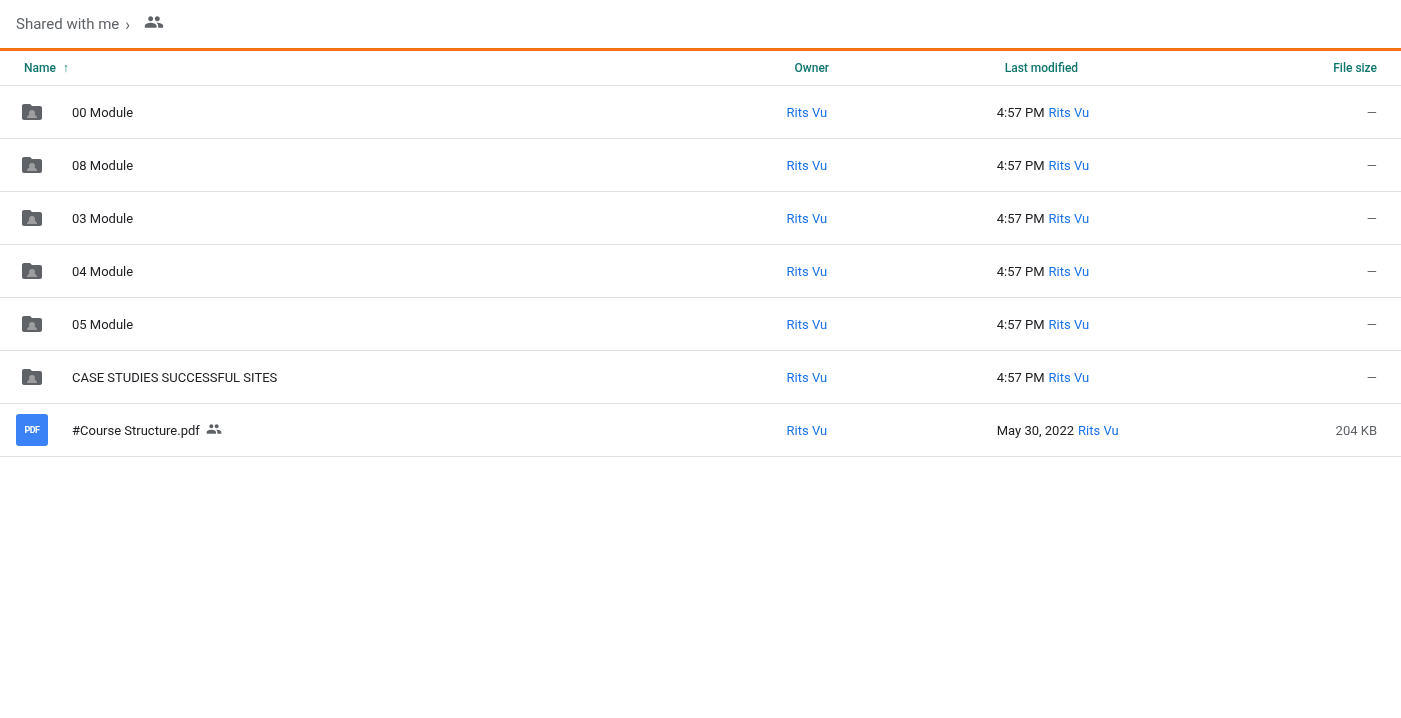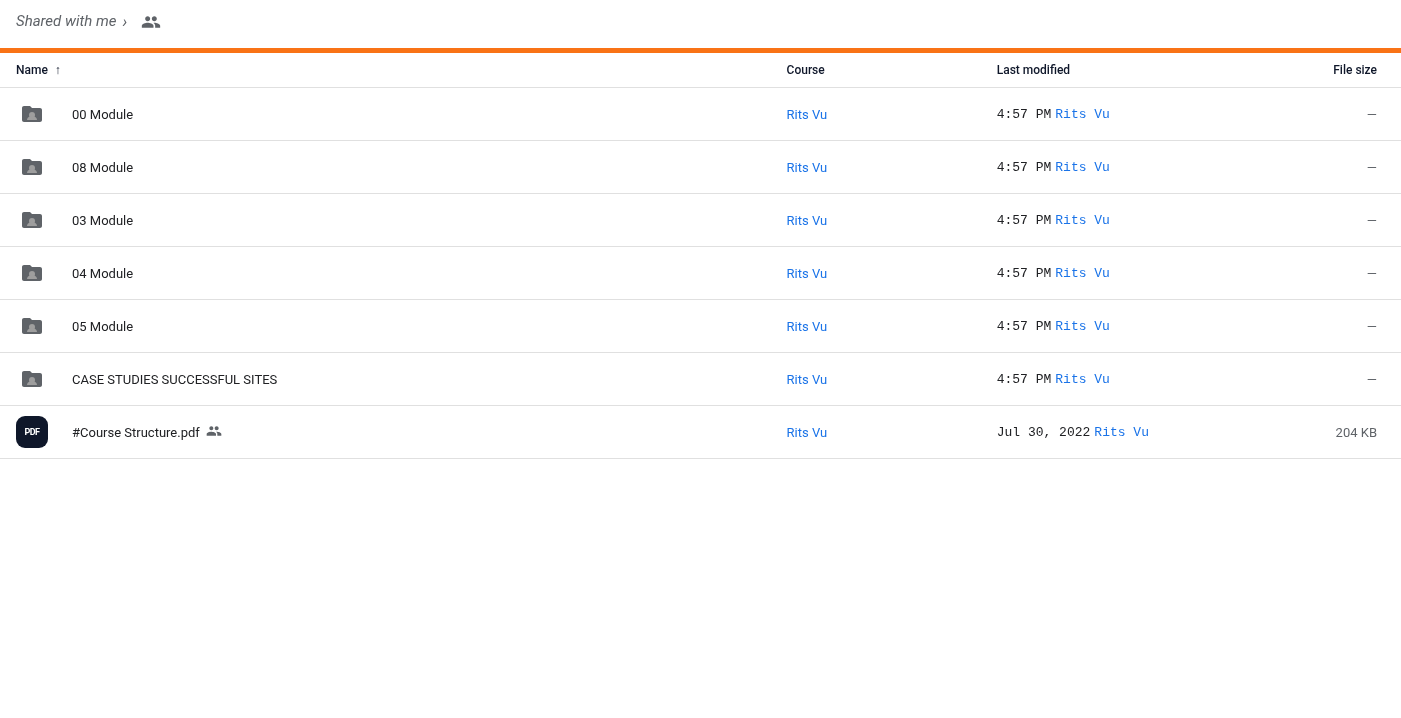--- a/index.html
+++ b/index.html
@@ -11,24 +11,24 @@
     body {
       font-family: 'Google Sans', Roboto, Arial, sans-serif;
       background: #fff;
       color: #202124;
       font-size: 14px;
     }
 
     
     .breadcrumb {
       display: flex;
+      align-items: center;
       padding: 12px 16px;
-      border-bottom: 5px solid #f97316;
+      border-bottom: 3px solid #f97316;
       gap: 6px;
-      font-style: italic;
     }
 
     .breadcrumb-shared {
       color: #5f6368;
       font-size: 15px;
       cursor: pointer;
     }
 
     .breadcrumb-chevron {
       color: #5f6368;
@@ -61,25 +61,25 @@
     .file-table {
       width: 100%;
       border-collapse: collapse;
     }
 
     .file-table thead tr {
       border-bottom: 1px solid #e0e0e0;
     }
 
     .file-table th {
-      padding: 10px 16px;
+      padding: 10px 24px;
       text-align: left;
       font-size: 12px;
       font-weight: 500;
-      color: #0f172a;
+      color: #0f766e;
       white-space: nowrap;
     }
 
     .file-table th.name-col {
       width: 55%;
     }
 
     .file-table th.owner-col {
       width: 15%;
     }
@@ -133,22 +133,22 @@
     }
 
     .folder-icon svg {
       width: 24px;
       height: 24px;
     }
 
     .pdf-icon {
       width: 32px;
       height: 32px;
-      background: #0f172a;
-      border-radius: 9px;
+      background: #3b82f6;
+      border-radius: 3px;
       display: flex;
       align-items: center;
       justify-content: center;
       flex-shrink: 0;
     }
 
     .pdf-icon-text {
       color: white;
       font-size: 9px;
       font-weight: 700;
@@ -163,21 +163,20 @@
 
     .owner-link {
       color: #1a73e8;
       text-decoration: none;
     }
 
     .modified-cell {
       display: flex;
       align-items: center;
       gap: 4px;
-      font-family: Liberation Mono, monospace;
     }
 
     .modified-time {
       color: #202124;
     }
 
     .modified-owner {
       color: #1a73e8;
     }
 
@@ -201,21 +200,21 @@
 </div>
 
 <table class="file-table">
   <thead>
     <tr>
       <th class="name-col">
         <span>Name</span>
         <span class="sort-icon">↑</span>
       </th>
       <th class="owner-col">
-        <span>Course</span>
+        <span>Owner</span>
       </th>
       <th class="modified-col">
         <span>Last modified</span>
       </th>
       <th class="size-col">
         <span>File size</span>
       </th>
     </tr>
   </thead>
   <tbody id="file-table-body">
@@ -374,20 +373,20 @@
               <span class="people-small-icon">
         <svg width="16" height="16" viewBox="0 0 24 24" fill="none" xmlns="http://www.w3.org/2000/svg">
           <path d="M16 11c1.66 0 2.99-1.34 2.99-3S17.66 5 16 5c-1.66 0-3 1.34-3 3s1.34 3 3 3zm-8 0c1.66 0 2.99-1.34 2.99-3S9.66 5 8 5C6.34 5 5 6.34 5 8s1.34 3 3 3zm0 2c-2.33 0-7 1.17-7 3.5V19h14v-2.5c0-2.33-4.67-3.5-7-3.5zm8 0c-.29 0-.62.02-.97.05 1.16.84 1.97 1.97 1.97 3.45V19h6v-2.5c0-2.33-4.67-3.5-7-3.5z" fill="#5f6368"></path>
         </svg></span>
             </div>
           </div>
         </td>
         <td><a class="owner-link">Rits Vu</a></td>
         <td>
           <div class="modified-cell">
-            <span class="modified-time">Jul 30, 2022</span>
+            <span class="modified-time">May 30, 2022</span>
             <span class="modified-owner">Rits Vu</span>
           </div>
         </td>
         <td class="size-col">204 KB</td>
       </tr>
     </tbody>
 </table>
 
 </body></html>

